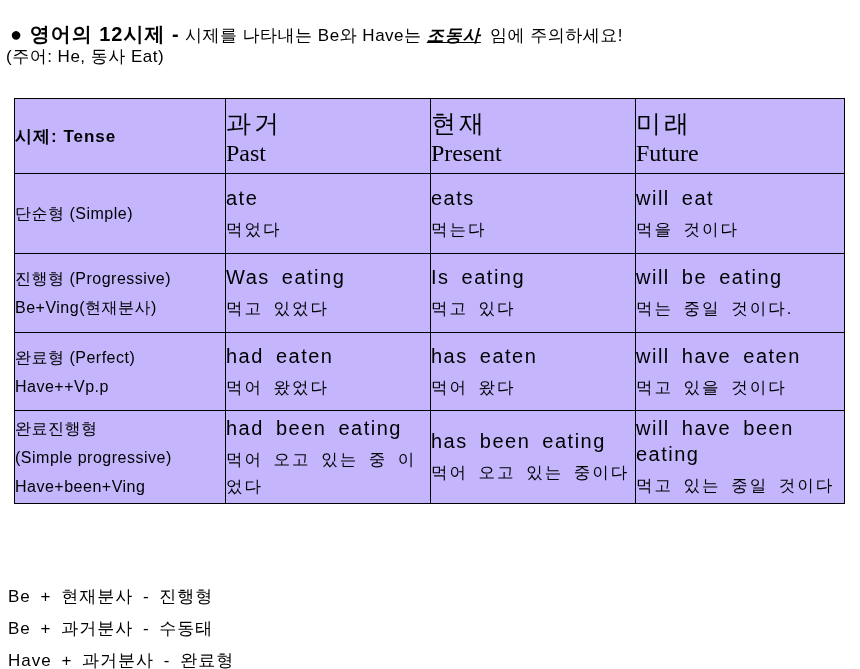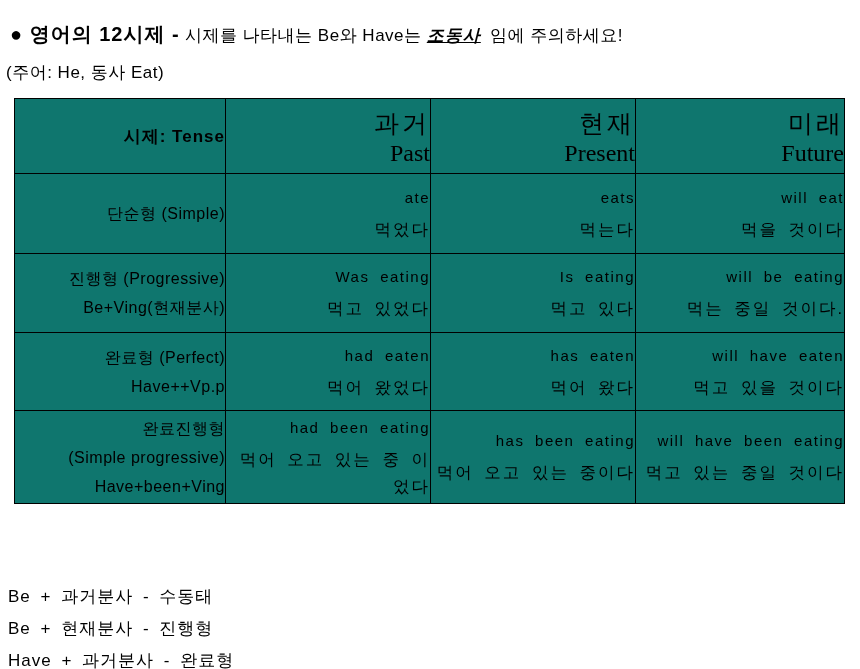--- a/index.html
+++ b/index.html
@@ -36,40 +36,40 @@
   .title-emph {
     font-weight: bold;
     font-style: italic;
     text-decoration: underline;
     padding-right: 4px;
     letter-spacing: 1px;
   }
   .subtitle-line {
     position: absolute;
     left: 6px;
-    top: 46px;
+    top: 30px;
     font-size: 17px;
     letter-spacing: 0.5px;
   }
 
   
   table.tense {
     position: absolute;
     left: 14px;
     top: 83px;
     border-collapse: collapse;
     table-layout: fixed;
     width: 830px;
   }
   table.tense th, table.tense td {
     border: 1.8px solid #000000;
-    text-align: right;
+    text-align: left;
     vertical-align: middle;
     padding: 0;
-    background: #0f766e;
+    background: #c4b5fd;
   }
   tr.hdr       { height: 75px; }
   tr.r-simple  { height: 80px; }
   tr.r-prog    { height: 79px; }
   tr.r-perf    { height: 78px; }
   tr.r-perfpro { height: 93px; padding-left: 16px; }
 
   .corner-label {
     font-weight: bold;
     font-size: 17px;
@@ -88,21 +88,21 @@
     margin-top: 2px;
     font-weight: normal;
   }
   .row-label {
     font-weight: normal;
     font-size: 16px;
     line-height: 29px;
     letter-spacing: 0.5px;
   }
   .cell-en {
-    font-size: 15px;
+    font-size: 20px;
     letter-spacing: 1.5px;
     word-spacing: 5px;
     line-height: 26px;
   }
   .cell-ko {
     font-size: 16.5px;
     letter-spacing: 2px;
     word-spacing: 4px;
     line-height: 27px;
     margin-top: 5px;
@@ -250,19 +250,19 @@
         </td>
         <td>
           <div class="cell-en">will have been eating</div>
           <div class="cell-ko">먹고 있는 중일 것이다</div>
         </td>
       </tr>
     </tbody>
   </table>
 
   <div class="footer-lines">
+    <div>Be + 현재분사 - 진행형</div>
     <div>Be + 과거분사 - 수동태</div>
-    <div>Be + 현재분사 - 진행형</div>
     <div>Have + 과거분사 - 완료형</div>
   </div>
 
   <div class="scan-shadow"></div>
 </div>
 
 </body></html>

